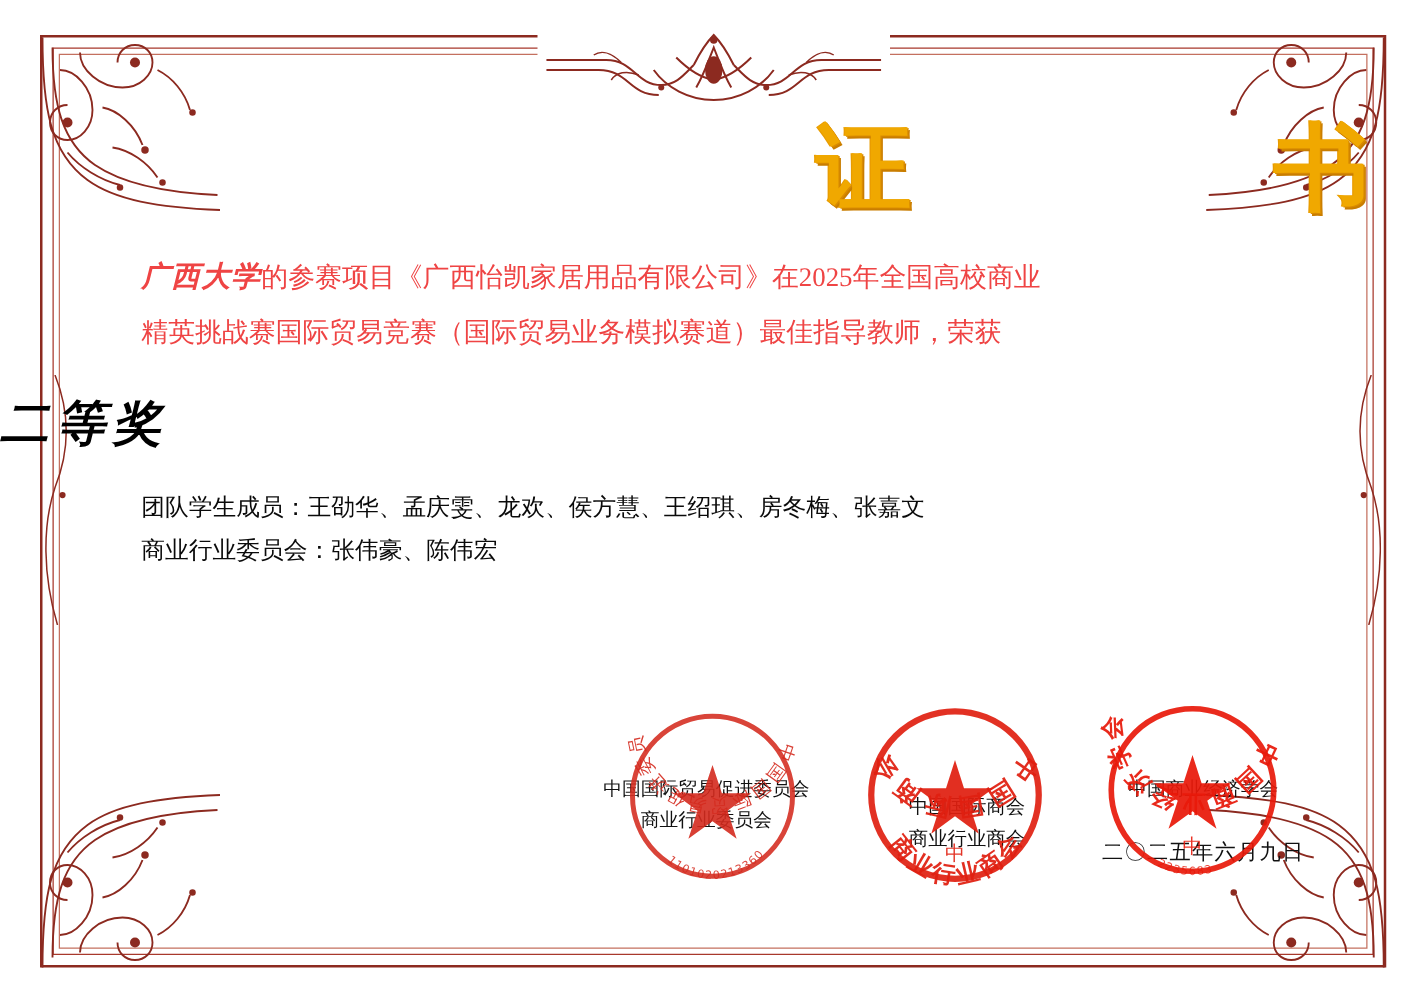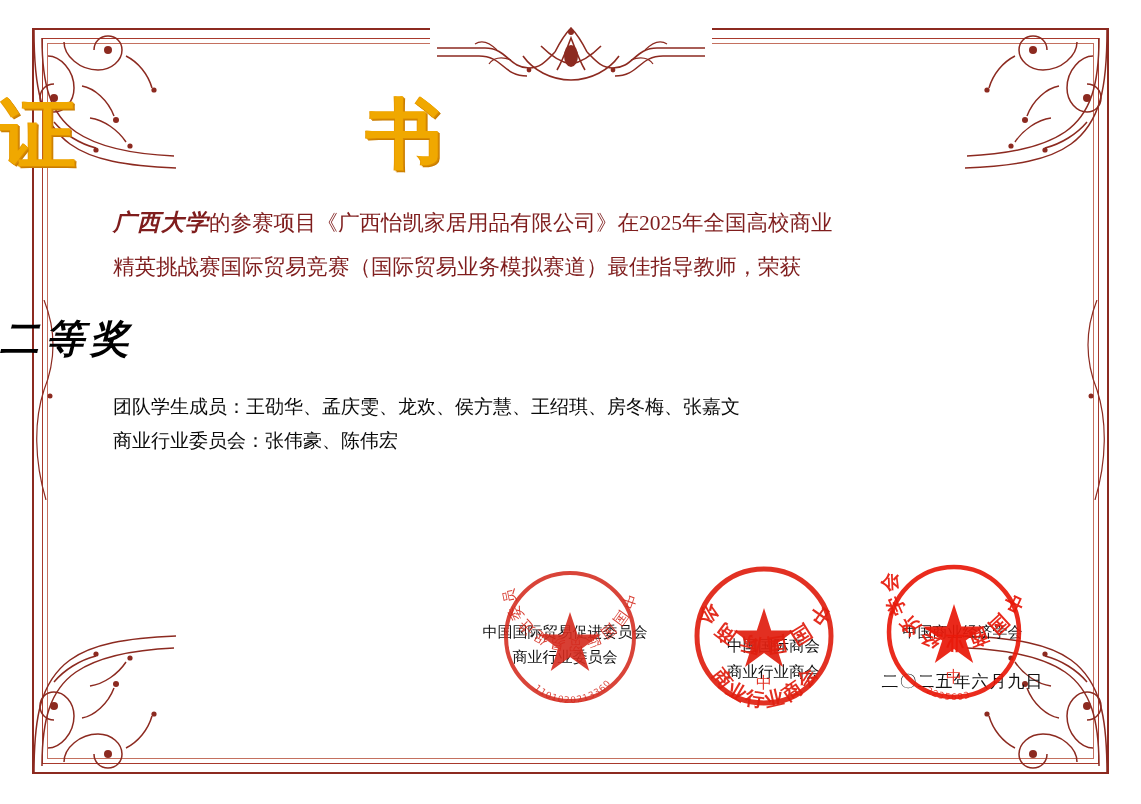--- a/index.html
+++ b/index.html
@@ -28,35 +28,35 @@
   .top-mask{
     position:absolute;left:430px;top:22px;width:282px;height:70px;
     background:#ffffff;
   }
   .ornament{position:absolute;}
   .corner{position:absolute;width:150px;height:150px;}
   .corner svg,.ornament svg{display:block;}
 
   
   .title{
-    position:absolute;top:96px;left:0;width:1141px;text-align:left;
+    position:absolute;top:96px;left:0;width:1141px;text-align:right;
     font-family:"DejaVu Serif", serif;
     font-size:76px;font-weight:bold;letter-spacing:46px;
     color:#f0a800;
     text-shadow:
       1px 1px 0 #d98b00,
       2px 2px 0 #c97d00,
       -1px 0 0 #e89b00;
     line-height:1;
   }
 
   
   .body-block{
     position:absolute;left:113px;top:200px;width:916px;
-    font-size:21.5px;color:#7f1d1d;line-height:44px;
+    font-size:21.5px;color:#ef4444;line-height:44px;
   }
   .body-line{white-space:nowrap;}
   .school{
     font-family:"DejaVu Serif", serif;
     font-weight:bold;font-style:italic;font-size:23px;
     letter-spacing:1px;
   }
 
   .award{
     position:absolute;left:0;top:312px;width:1141px;

